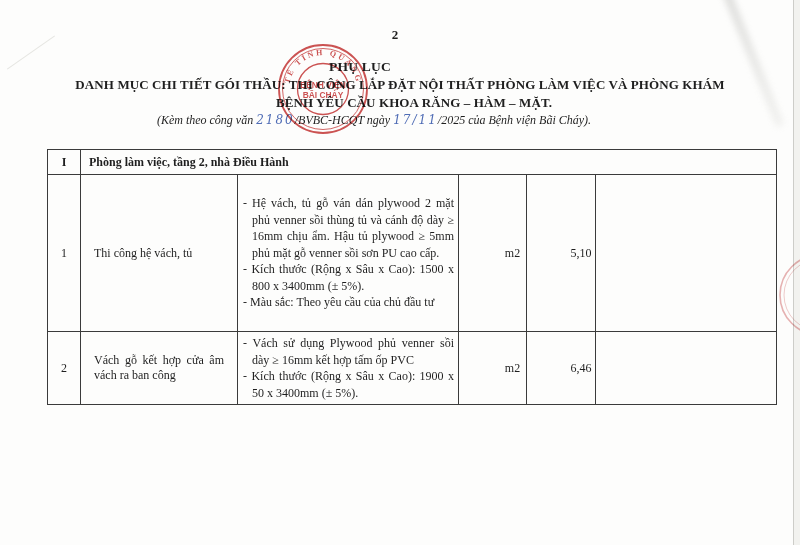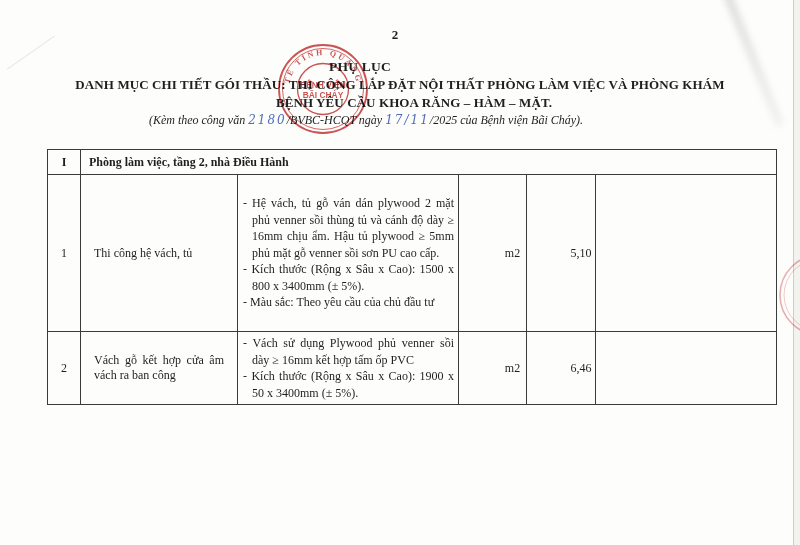--- a/index.html
+++ b/index.html
@@ -18,21 +18,21 @@
 
   
   .page-number { position:absolute; top:27px; left:0; width:790px; text-align:center;
                  font-weight:bold; font-size:13px; }
   .doc-title  { position:absolute; top:59px; left:0; width:720px; text-align:center;
                 font-weight:bold; font-size:13.5px; letter-spacing:.2px; }
   .doc-sub1   { position:absolute; top:77px; left:0; width:800px; text-align:center;
                 font-weight:bold; font-size:13px; letter-spacing:.1px; }
   .doc-sub2   { position:absolute; top:95px; left:0; width:800px; text-align:center;
                 font-weight:bold; font-size:13px; letter-spacing:.1px;padding-left:28px; }
-  .doc-ref    { position:absolute; top:113px; left:0; width:732px; text-align:center;
+  .doc-ref    { position:absolute; top:113px; left:8px; width:732px; text-align:center;
                 font-style:italic; font-size:12px; }
   .handwritten { color:#4f6cb5; font-style:italic; letter-spacing:2px;
                  font-family:"DejaVu Serif", serif; }
 
   
   .stamp-main { position:absolute; left:273px; top:39px; width:100px; height:100px;
                 mix-blend-mode:multiply; opacity:.88; }
   .stamp-edge { position:absolute; left:770px; top:245px; width:100px; height:100px;
                 mix-blend-mode:multiply; opacity:.7; }
 

